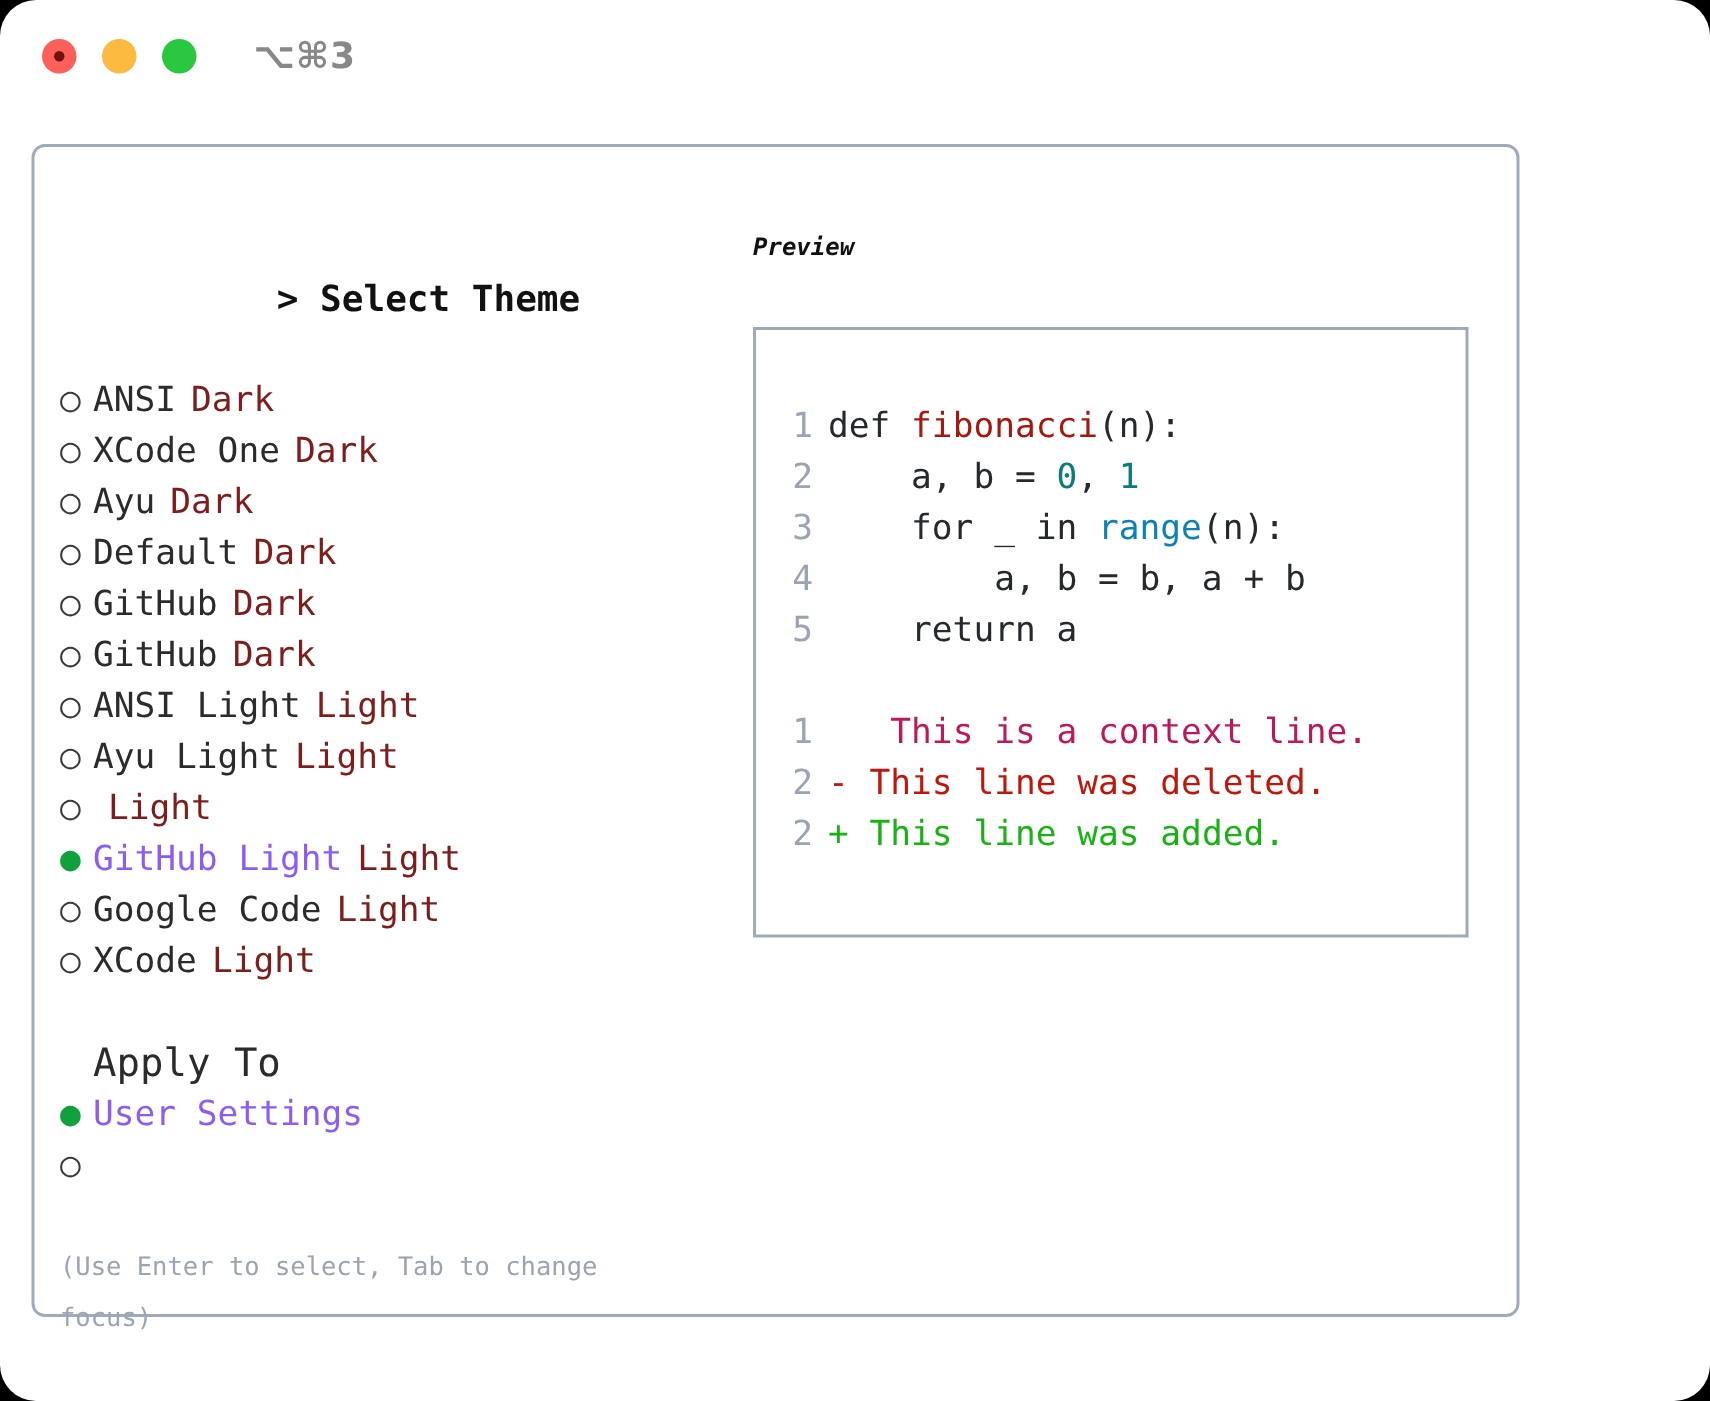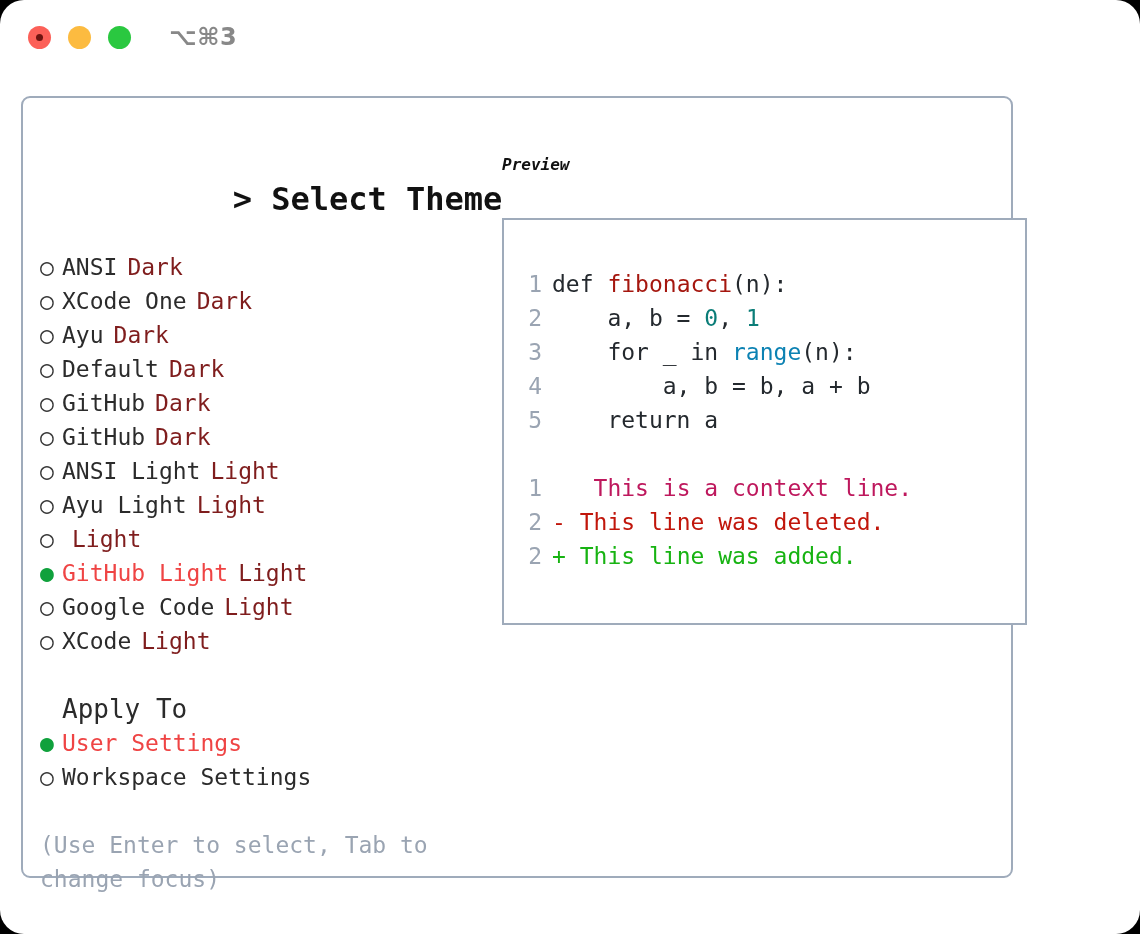--- a/index.html
+++ b/index.html
@@ -98,21 +98,21 @@
 
   
   .left-col {
     position: absolute;
     left: 17px;
     top: 50px;
     width: 450px;
   }
 
   .section-header {
-    font-size: 32px;
+    font-size: 24px;
     font-weight: bold;
     color: #111111;
     line-height: 34px;
     white-space: pre;
   }
   .section-header .prompt { color: #111111; }
 
   .opt-list { margin: 0; padding: 0; }
 
   .option {
@@ -128,39 +128,39 @@
     display: inline-block;
     width: 22px;
     flex: 0 0 22px;
     text-align: left;
     font-size: 23px;
   }
   .bullet-off { color: #3a3a3a; }
   .bullet-on  { color: #10a13c; }
 
   .opt-label { color: #2b2b2b; }
-  .option.selected .opt-label { color: #ef4444; }
+  .option.selected .opt-label { color: #8b5cf6; }
   .opt-tag {
     color: #7f1d1d;
     margin-left: 10px;
   }
 
   .spacer-block { height: 34px; }
 
   .apply-header {
     font-size: 26px;
     line-height: 34px;
     color: #2b2b2b;
     padding-left: 22px;
     white-space: pre;
   }
 
   .hint {
     margin-top: 34px;
-    font-size: 23px;
+    font-size: 17px;
     line-height: 34px;
     color: #9aa4b2;
     width: 420px;
     white-space: normal;
   }
 
   
   .right-col {
     position: absolute;
     left: 479px;
@@ -172,21 +172,21 @@
     font-size: 16px;
     font-weight: bold;
     color: #111111;
     line-height: 34px;
     white-space: pre;
     font-style: italic;
   }
 
   .preview-box {
     margin-top: 36px;
-    width: 525px;
+    width: 477px;
     height: 407px;
     box-sizing: border-box;
     border: 2px solid #9fabbb;
     background: #ffffff;
     padding: 47px 0 0 0;
   }
 
   .code {
     font-size: 23px;
     line-height: 34px;
@@ -248,21 +248,21 @@
             <div class="option"><span class="bullet bullet-off">○</span><span class="opt-label">Google Code</span><span class="opt-tag">Light</span></div>
             <div class="option"><span class="bullet bullet-off">○</span><span class="opt-label">XCode</span><span class="opt-tag">Light</span></div>
           </div>
 
         <div class="spacer-block"></div>
 
         <div class="apply-header">Apply To</div>
 
         <div class="opt-list" id="apply-list">
             <div class="option selected"><span class="bullet bullet-on">●</span><span class="opt-label">User Settings</span></div>
-            <div class="option"><span class="bullet bullet-off">○</span><span class="opt-label">Workspace Settings</span></div>
+            <div class="option"><span class="bullet bullet-off">○</span></div>
           </div>
 
         <div class="hint">(Use Enter to select, Tab to change focus)</div>
       </div>
 
       <div class="right-col">
         <div class="preview-title">Preview</div>
 
         <div class="preview-box">
           <div class="code" id="code-block"><span class="code-line"><span class="lineno">1</span><span class="tok-plain">def </span><span class="tok-func">fibonacci</span><span class="tok-plain">(n):</span></span><span class="code-line"><span class="lineno">2</span><span class="tok-plain">    a, b = </span><span class="tok-num">0</span><span class="tok-plain">, </span><span class="tok-num">1</span></span><span class="code-line"><span class="lineno">3</span><span class="tok-plain">    for _ in </span><span class="tok-builtin">range</span><span class="tok-plain">(n):</span></span><span class="code-line"><span class="lineno">4</span><span class="tok-plain">        a, b = b, a + b</span></span><span class="code-line"><span class="lineno">5</span><span class="tok-plain">    return a</span></span></div>

